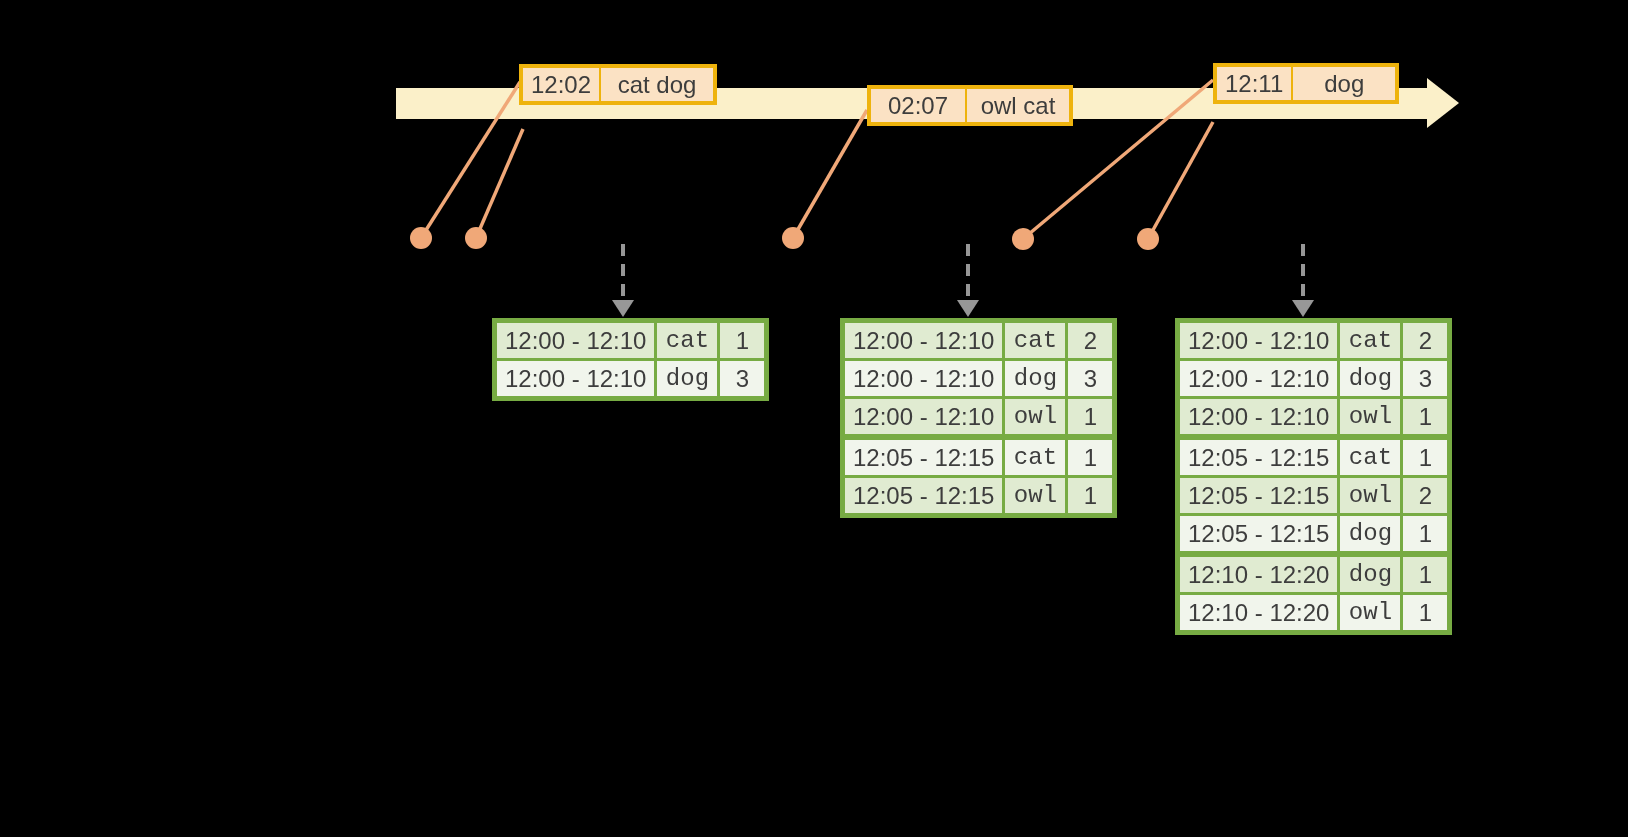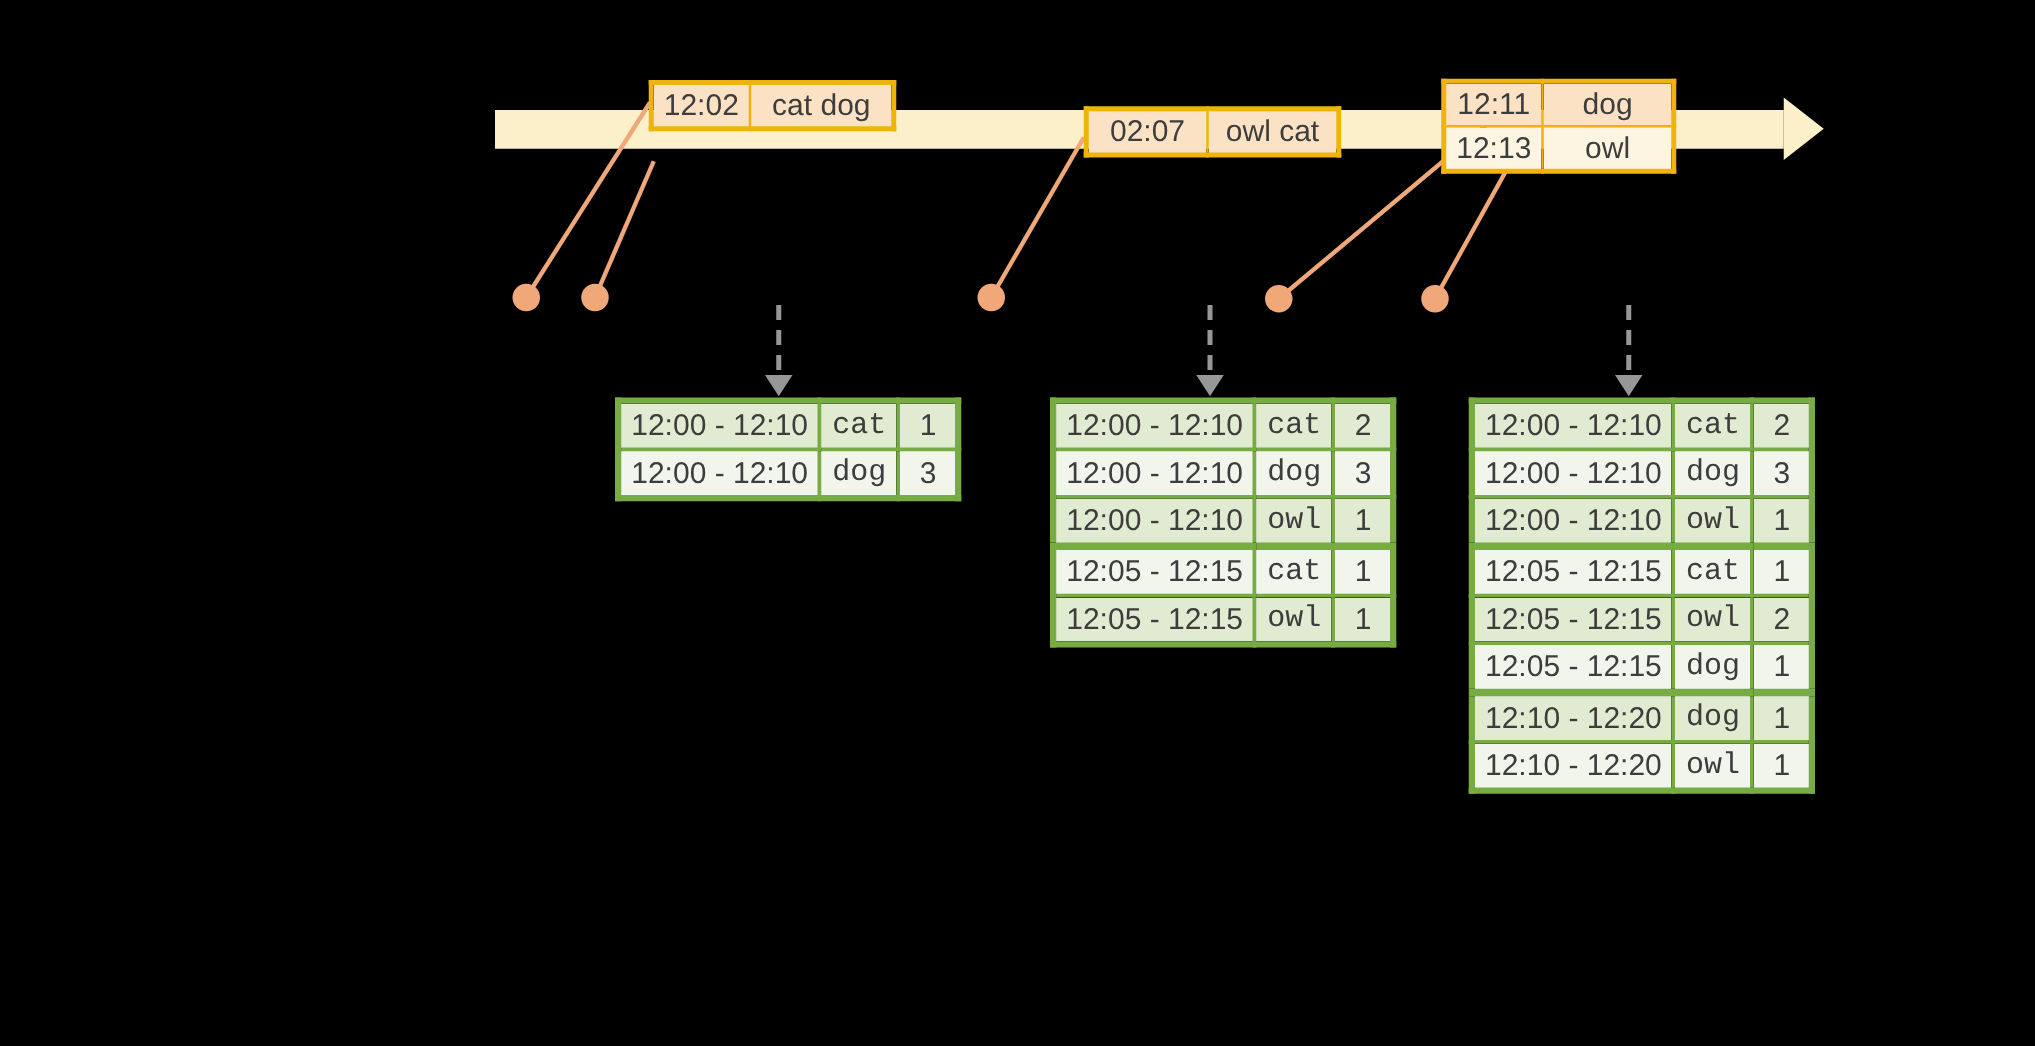--- a/index.html
+++ b/index.html
@@ -25,21 +25,21 @@
 
   
   .gold-table{border:4px solid var(--gold);}
   .gold-table td{border:2px solid var(--gold);height:33px;}
   .gold-table tr:nth-of-type(odd) td{background:var(--peach);}
   .gold-table tr:nth-of-type(even) td{background:var(--cream);}
   #event-table-1{left:519px;top:64px;}
   #event-table-1 .c-time{width:60px;} #event-table-1 .c-word{width:96px;}
   #event-table-2{left:867px;top:85px;}
   #event-table-2 .c-time{width:78px;} #event-table-2 .c-word{width:86px;}
-  #event-table-3{left:1153px;top:63px;}
+  #event-table-3{left:1213px;top:63px;}
   #event-table-3 .c-time{width:56px;} #event-table-3 .c-word{width:86px;}
 
   
   .green-table{border:5px solid var(--green);}
   .green-table td{border:3px solid var(--green);height:35px;}
   .green-table tr:nth-of-type(odd) td{background:var(--green-dark);}
   .green-table tr:nth-of-type(even) td{background:var(--green-light);}
   .green-table .c-window{width:132px;} .green-table .c-word{width:44px;font-family:Liberation Mono, monospace;}
   .green-table .c-count{width:28px;}
   #result-table-1{left:492px;top:318px;}
@@ -108,24 +108,20 @@
   </table>
 
   <table class="gold-table" id="event-table-3">
     <tbody>
 
         <tr>
           <td class="c-time">12:11</td>
           <td class="c-word">dog</td>
         </tr>
 
-        <tr>
-          <td class="c-time">12:13</td>
-          <td class="c-word">owl</td>
-        </tr>
       </tbody>
   </table>
 
   <table class="green-table" id="result-table-1">
     <tbody>
 
         <tr>
           <td class="c-window">12:00 - 12:10</td>
           <td class="c-word">cat</td>
           <td class="c-count">1</td>

